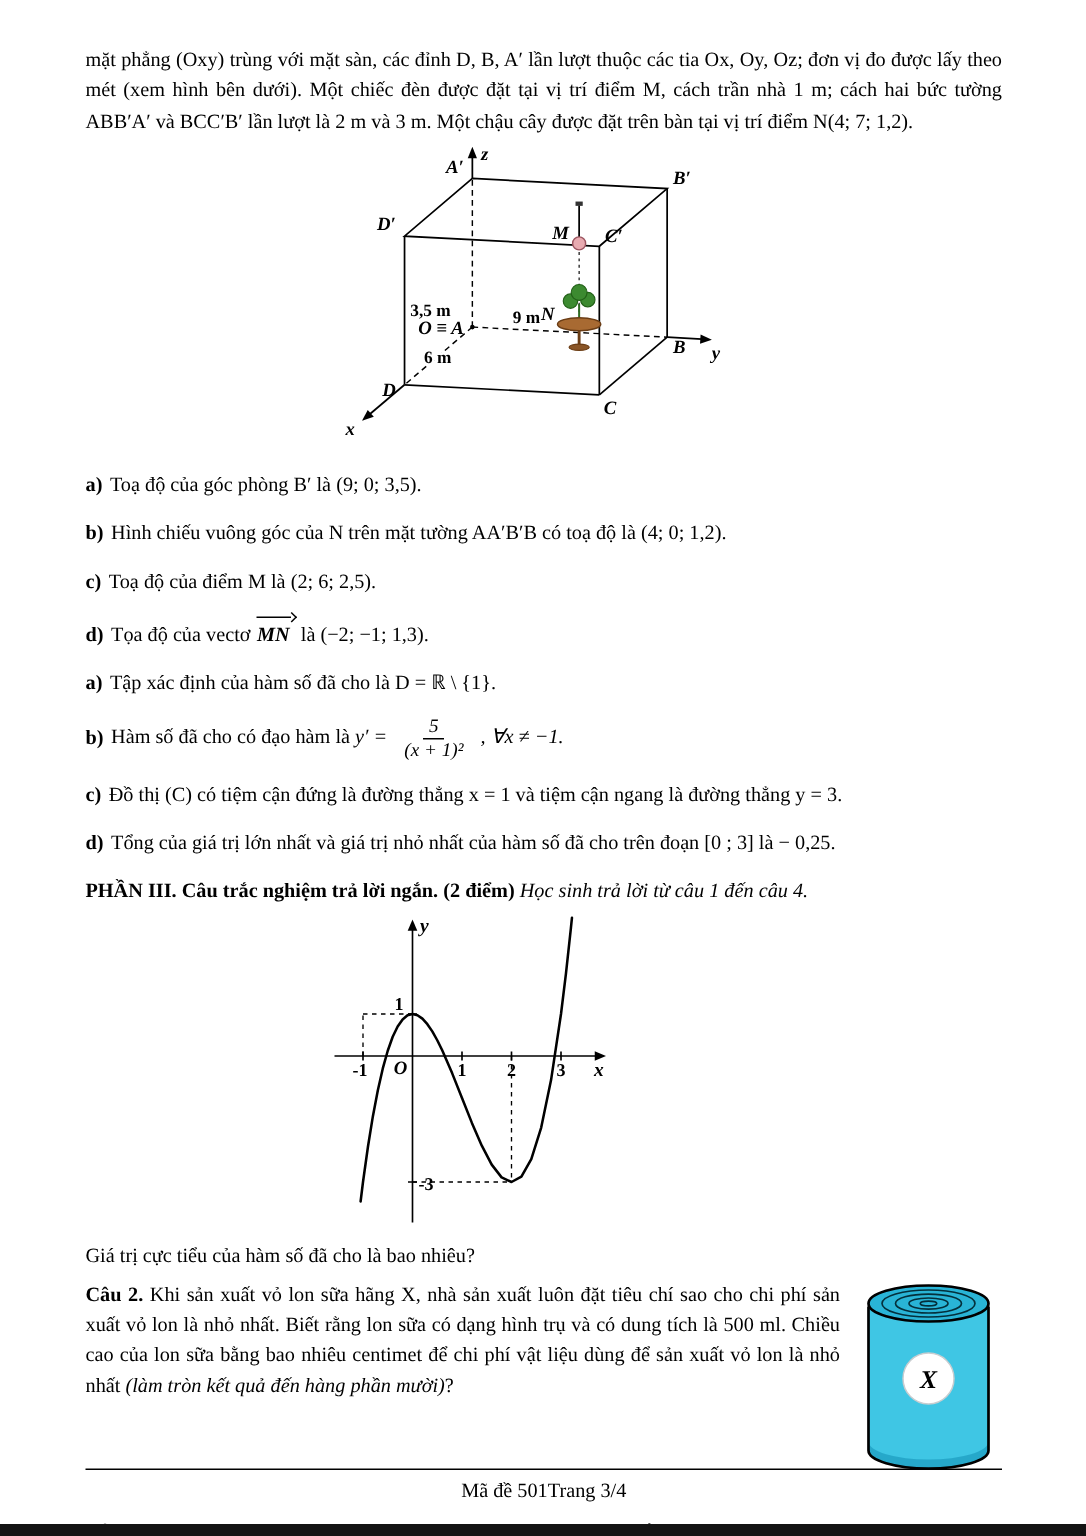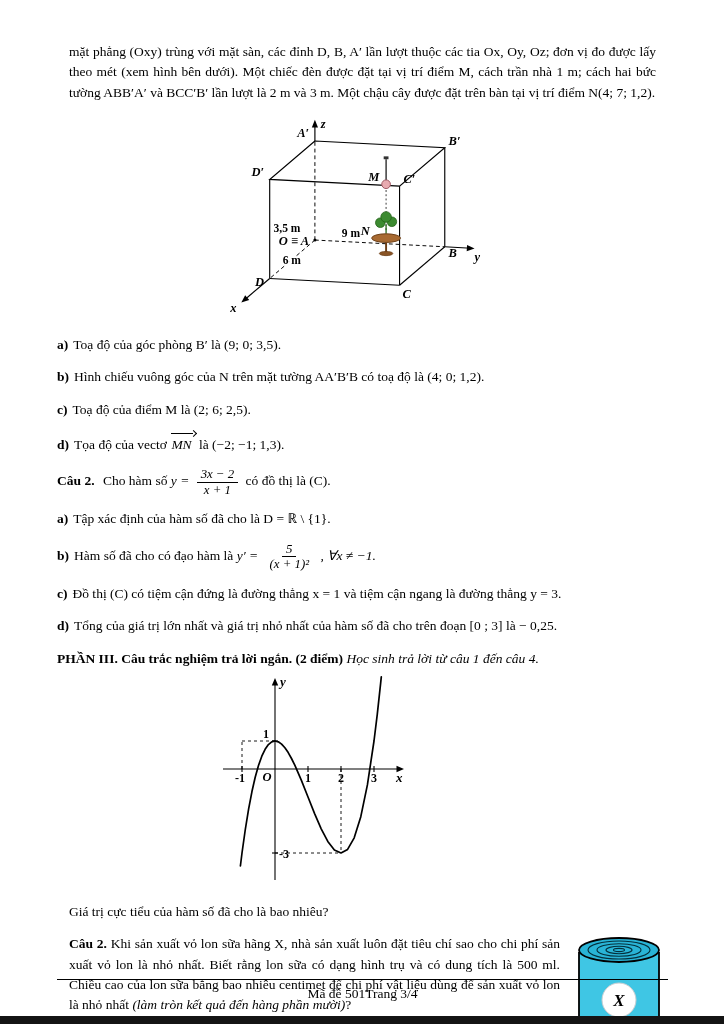--- a/index.html
+++ b/index.html
@@ -1,33 +1,33 @@
 <!DOCTYPE html>
 <html><head>
 <meta charset="utf-8">
 <style>
   html,body{margin:0;padding:0;background:#e8e8e8;}
   .page{position:relative;width:724px;height:1024px;background:#fff;color:#000;
         font-family:"Liberation Serif",serif;font-size:13.5px;line-height:1.5;overflow:hidden;margin:0 auto;}
   .content{padding:30px 56px 0 57px;}
   .justify{text-align:justify;}
-  .line{margin:12px;}
+  .line{margin:0;}
   b{font-weight:bold;}
   .math{font-style:italic;}
   .opt{margin:12px 0;}
   .opt > b{margin-right:5px;}
   .qhead > b{margin-right:5px;}
   .figure-room{text-align:center;margin:2px 0 4px;}
   .figure-graph{margin:3px 0 1px 152px;}
   .figure-can{float:right;width:96px;margin:0 0 2px 12px;}
   .frac{display:inline-flex;flex-direction:column;align-items:center;vertical-align:middle;
         margin:0 4px;font-style:italic;line-height:1.15;font-size:12.8px;}
   .frac .fnum{padding:0 4px;border-bottom:1px solid #000;}
   .frac .fden{padding:0 4px;}
-  .vec{position:relative;display:inline-block;font-style:italic;padding:3px 4px 0 1px;}
+  .vec{position:relative;display:inline-block;font-style:italic;padding:3px 4px 0 1px;font-weight:bold;}
   .vec::before{content:"";position:absolute;left:1px;right:3px;top:1px;border-top:1px solid #000;}
   .vec::after{content:"";position:absolute;right:0;top:-0.5px;width:4px;height:4px;
               border-top:1px solid #000;border-right:1px solid #000;transform:rotate(45deg);}
   .section-head{margin:4px 0 2px;}
   .qblock{margin-top:6px;}
   .cau3{margin-top:16px;}
   .footer{position:absolute;left:57px;right:56px;bottom:20px;border-top:1px solid #000;
           padding-top:4px;display:flex;justify-content:center;}
   .bottom-bar{position:absolute;left:0;right:0;bottom:0;height:8px;background:#141414;}
   svg text{font-family:"Liberation Serif",serif;fill:#000;}
@@ -124,30 +124,20 @@
     <div class="opt">
       <b>b)</b><span>Hình chiếu vuông góc của N trên mặt tường AA′B′B có toạ độ là (4; 0; 1,2).</span>
     </div>
     <div class="opt">
       <b>c)</b><span>Toạ độ của điểm M là (2; 6; 2,5).</span>
     </div>
     <div class="opt">
       <b>d)</b><span>Tọa độ của vectơ </span><span class="vec">MN</span><span> là (−2; −1; 1,3).</span>
     </div>
 
-    <div class="qhead qblock">
-      <b>Câu 2.</b>
-      <span>Cho hàm số</span>
-      <span class="math">y =</span>
-      <span class="frac">
-          <span class="fnum">3x − 2</span>
-          <span class="fden">x + 1</span>
-        </span>
-      <span>có đồ thị là (C).</span>
-    </div>
     <div class="opt">
       <b>a)</b><span>Tập xác định của hàm số đã cho là D = ℝ \ {1}.</span>
     </div>
     <div class="opt">
       <b>b)</b><span>Hàm số đã cho có đạo hàm là</span>
       <span class="math">y′ =</span>
       <span class="frac">
           <span class="fnum">5</span>
           <span class="fden">(x + 1)²</span>
         </span>

